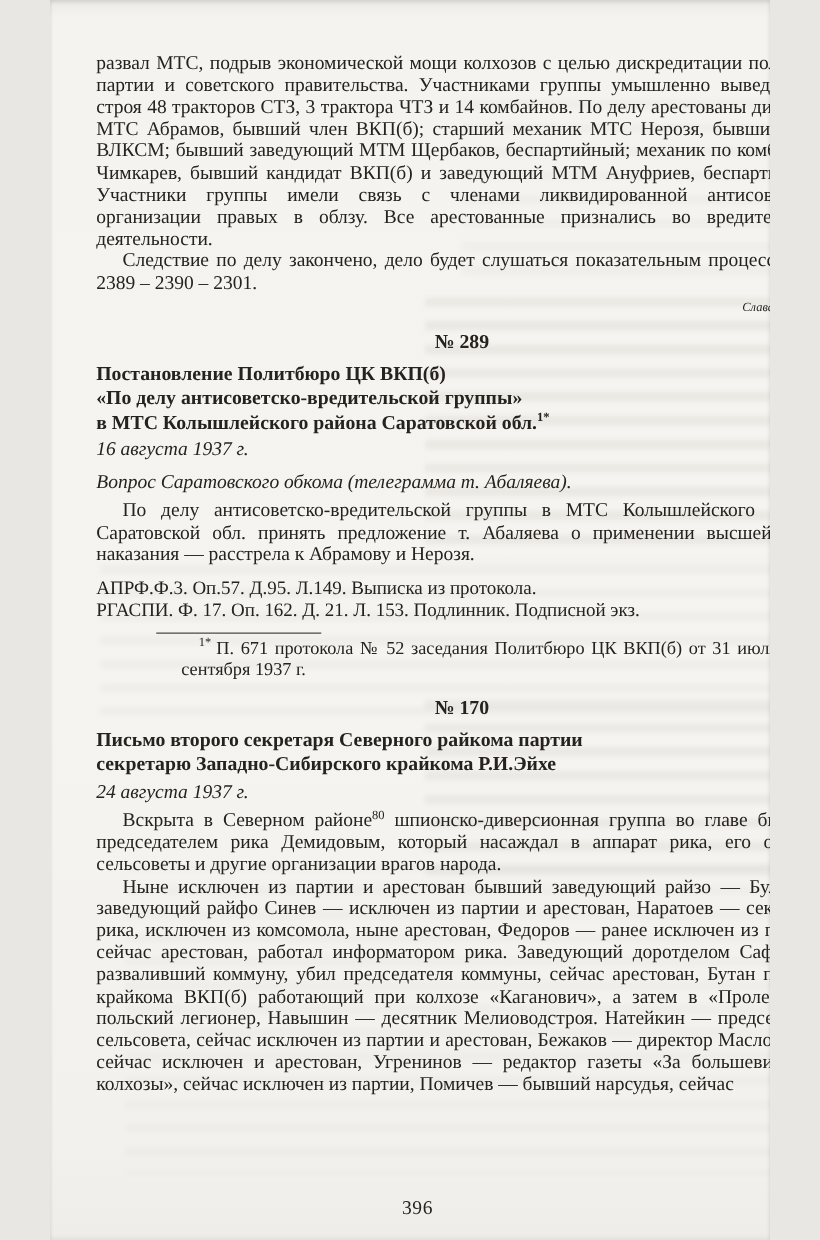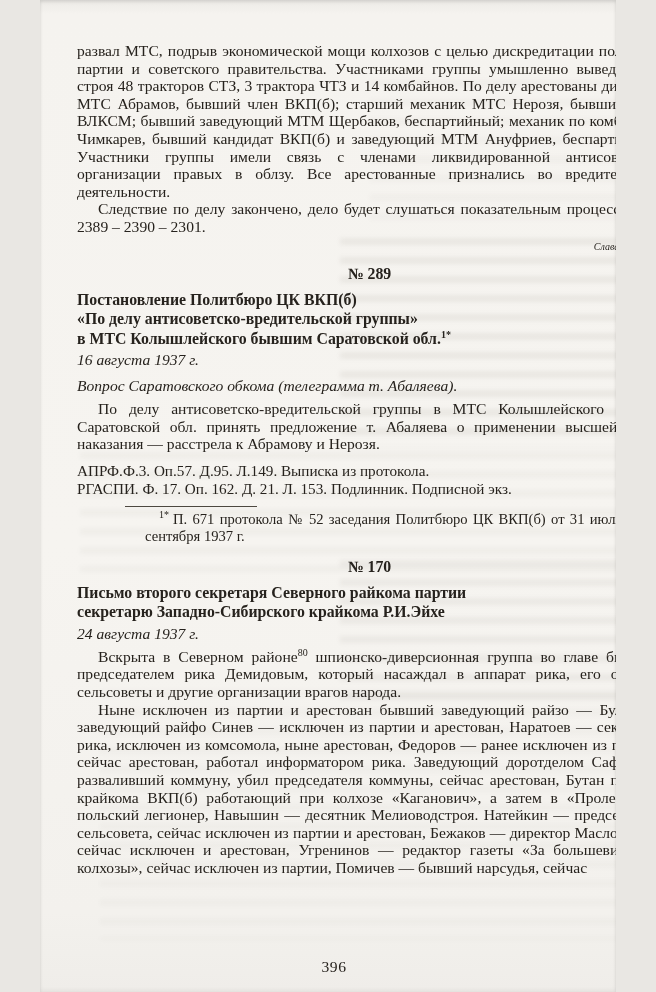--- a/index.html
+++ b/index.html
@@ -133,21 +133,21 @@
 
     <p class="p-body">развал МТС, подрыв экономической мощи колхозов с целью дискредитации политики партии и советского правительства. Участниками группы умышленно выведено из строя 48 тракторов СТЗ, 3 трактора ЧТЗ и 14 комбайнов. По делу арестованы директор МТС Абрамов, бывший член ВКП(б); старший механик МТС Нерозя, бывший член ВЛКСМ; бывший заведующий МТМ Щербаков, беспартийный; механик по комбайнам Чимкарев, бывший кандидат ВКП(б) и заведующий МТМ Ануфриев, беспартийный. Участники группы имели связь с членами ликвидированной антисоветской организации правых в облзу. Все арестованные признались во вредительской деятельности.</p>
 
     <p class="p-body indent">Следствие по делу закончено, дело будет слушаться показательным процессом. № 2389 – 2390 – 2301.</p>
 
     <p class="sig">Славатинский.</p>
 
 
     <p class="doc-number">№ 289</p>
 
-    <h2 class="doc-title"><span>Постановление Политбюро ЦК ВКП(б)</span><br><span>«По делу антисоветско-вредительской группы»</span><br><span>в МТС Колышлейского бывшим Саратовской обл.</span><sup>1*</sup></h2>
+    <h2 class="doc-title"><span>Постановление Политбюро ЦК ВКП(б)</span><br><span>«По делу антисоветско-вредительской группы»</span><br><span>в МТС Колышлейского района Саратовской обл.</span><sup>1*</sup></h2>
 
     <p class="date">16 августа 1937 г.</p>
 
     <p class="subject">Вопрос Саратовского обкома (телеграмма т. Абаляева).</p>
 
     <p class="p-body indent mt-body">По делу антисоветско-вредительской группы в МТС Колышлейского района Саратовской обл. принять предложение т. Абаляева о применении высшей меры наказания — расстрела к Абрамову и Нерозя.</p>
 
     <div class="archive-refs">
       <p>АПРФ.Ф.3. Оп.57. Д.95. Л.149. Выписка из протокола.</p>
       <p>РГАСПИ. Ф. 17. Оп. 162. Д. 21. Л. 153. Подлинник. Подписной экз.</p>

